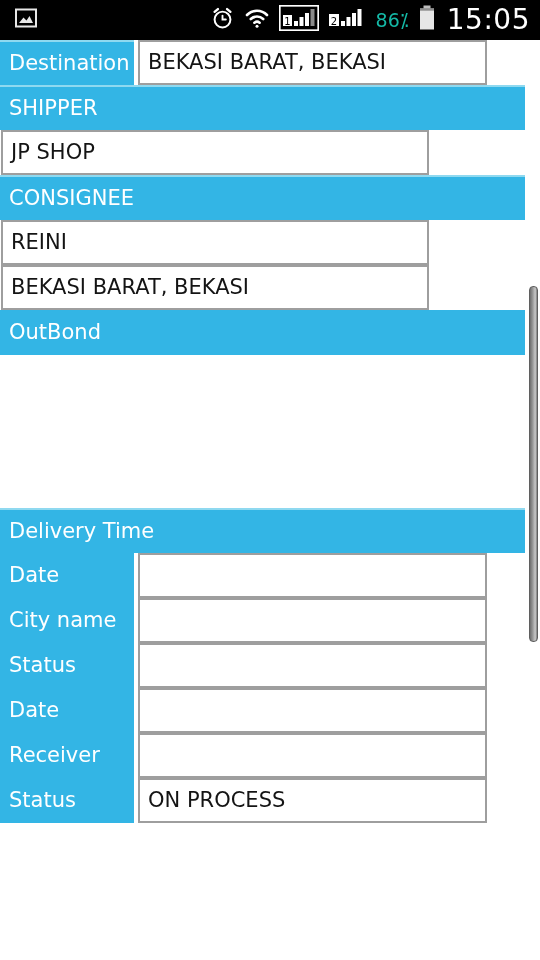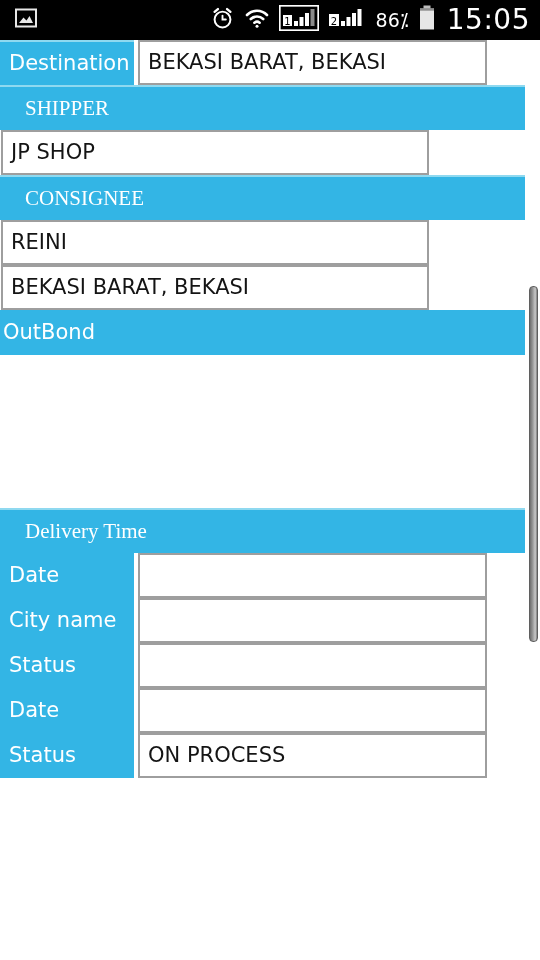--- a/index.html
+++ b/index.html
@@ -27,21 +27,21 @@
     box-sizing: border-box;
   }
   .sb-left { display: flex; align-items: center; gap: 8px; }
   .sb-right {
     display: flex;
     align-items: center;
     gap: 9px;
   }
   .sb-icon { display: block; }
   .sb-text {
-    color: #ffffff;
+    color: #14b8a6;
     font-family: "DejaVu Sans", sans-serif;
     font-size: 19px;
     letter-spacing: 0.2px;
     line-height: 1;
   }
   .sb-clock {
     color: #ffffff;
     font-size: 28px;
     line-height: 1;
     letter-spacing: 0.5px;
@@ -59,37 +59,36 @@
   }
 
   
   .bar-header {
     background: #33b5e5;
     color: #ffffff;
     font-size: 21px;
     line-height: 1;
     display: flex;
     align-items: center;
-    padding-left: 25px;
+    padding-left: 9px;
     box-sizing: border-box;
     height: 45px;
     width: 525px;
     border-top: 2px solid #8fd9f0;
-    font-family: Liberation Serif, serif;
   }
 
   
   .bar-value {
     background: #33b5e5;
     color: #ffffff;
     font-size: 21px;
     line-height: 1;
     display: flex;
     align-items: center;
-    padding-left: 3px;
+    padding-left: 9px;
     box-sizing: border-box;
     height: 45px;
     width: 525px;
   }
 
   
   .field-full {
     background: #ffffff;
     border: 2px solid #9e9e9e;
     box-sizing: border-box;
@@ -265,20 +264,24 @@
     <div class="pair-label">Status</div>
     <div class="pair-value"></div>
   </div>
 
 
   <div class="pair">
     <div class="pair-label">Date</div>
     <div class="pair-value"></div>
   </div>
   <div class="pair">
+    <div class="pair-label">Receiver</div>
+    <div class="pair-value"></div>
+  </div>
+  <div class="pair">
     <div class="pair-label">Status</div>
     <div class="pair-value">ON PROCESS</div>
   </div>
 
   <div class="right-edge"></div>
 
   <div class="scrollbar-track">
     <div class="scrollbar-thumb" id="sb-thumb" style="top: 246px; height: 356px;"></div>
   </div>
 </div>

